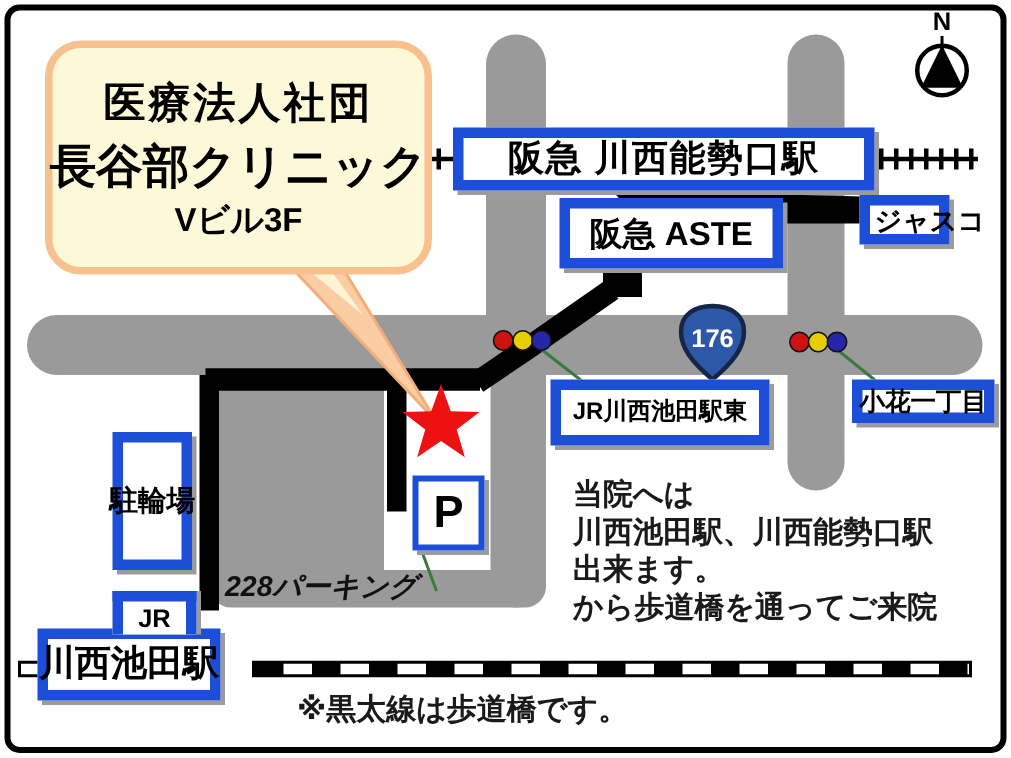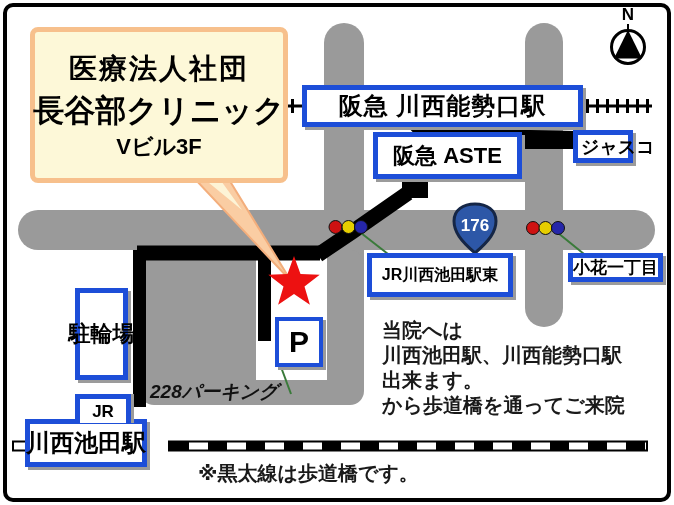--- a/index.html
+++ b/index.html
@@ -7,41 +7,41 @@
     position:relative;width:674px;height:505px;background:#ffffff;
     font-family:"Liberation Sans","DejaVu Sans",sans-serif;
     overflow:hidden;color:#000;
   }
   #frame-border{
     position:absolute;left:3px;top:3px;right:3px;bottom:3px;
     border:4px solid #000;border-radius:10px;pointer-events:none;z-index:50;
   }
   #map-svg{position:absolute;left:0;top:0;z-index:1;}
   .box{
-    position:absolute;background:#fff;border:5px solid #1d4ed8;
+    position:absolute;background:#fff;border:7px solid #1d4ed8;
     display:flex;align-items:center;justify-content:center;
     font-weight:bold;white-space:nowrap;z-index:10;
     box-shadow:3px 3px 0 #9b9b9b;line-height:1;
   }
   .plain-text{position:absolute;font-weight:bold;white-space:nowrap;z-index:10;line-height:1;}
   #callout{
     position:absolute;left:30px;top:27px;width:258px;height:156px;
-    background:#FDF8D8;border:5px solid #F7C08C;border-radius:8px;
+    background:#FDF8D8;border:5px solid #F7C08C;border-radius:24px;
     display:flex;flex-direction:column;align-items:center;justify-content:center;
     z-index:12;box-sizing:border-box;
   }
   #callout .l1{font-size:28px;font-weight:bold;letter-spacing:2px;line-height:40px;white-space:nowrap;}
   #callout .l2{font-size:31px;font-weight:bold;line-height:44px;white-space:nowrap;}
   #callout .l3{font-size:22px;font-weight:bold;line-height:28px;white-space:nowrap;}
   #station-hankyu{left:302px;top:85px;width:281px;height:42px;font-size:24px;letter-spacing:1px;box-sizing:border-box;}
   #aste-box{left:373px;top:132px;width:149px;height:47px;font-size:22px;box-sizing:border-box;}
   #jusco-box{left:573px;top:130px;width:60px;height:33px;font-size:18px;justify-content:flex-start;padding-left:3px;box-sizing:border-box;}
   #label-ekihigashi{left:367px;top:253px;width:146px;height:44px;font-size:16px;box-sizing:border-box;}
   #label-obana{left:568px;top:253px;width:95px;height:29px;font-size:17px;box-sizing:border-box;}
-  #bicycle-box{left:75px;top:288px;width:53px;height:92px;font-size:22px;box-sizing:border-box;overflow:visible;}
+  #bicycle-box{left:75px;top:288px;width:53px;height:92px;font-size:19px;box-sizing:border-box;overflow:visible;}
   #p-box{left:275px;top:317px;width:48px;height:50px;font-size:30px;border-width:4px;box-sizing:border-box;}
   #jr-box-main{left:25px;top:419px;width:122px;height:48px;font-size:24px;box-sizing:border-box;z-index:10;}
   #jr-box-tab{left:75px;top:394px;width:56px;height:29px;font-size:17px;border-bottom:none;box-shadow:3px 0 0 #9b9b9b;box-sizing:border-box;z-index:11;}
   #p228-text{left:150px;top:382px;font-size:19px;font-style:italic;color:#111;}
   #directions{position:absolute;left:382px;top:318px;z-index:10;font-weight:bold;color:#1a1a1a;}
   #directions span{display:block;font-size:20px;line-height:25px;white-space:nowrap;}
   #legend-note{left:198px;top:463px;font-size:20px;color:#1a1a1a;}
   #compass-n{left:616px;top:6px;width:24px;text-align:center;font-size:17px;}
 </style>
 </head>

